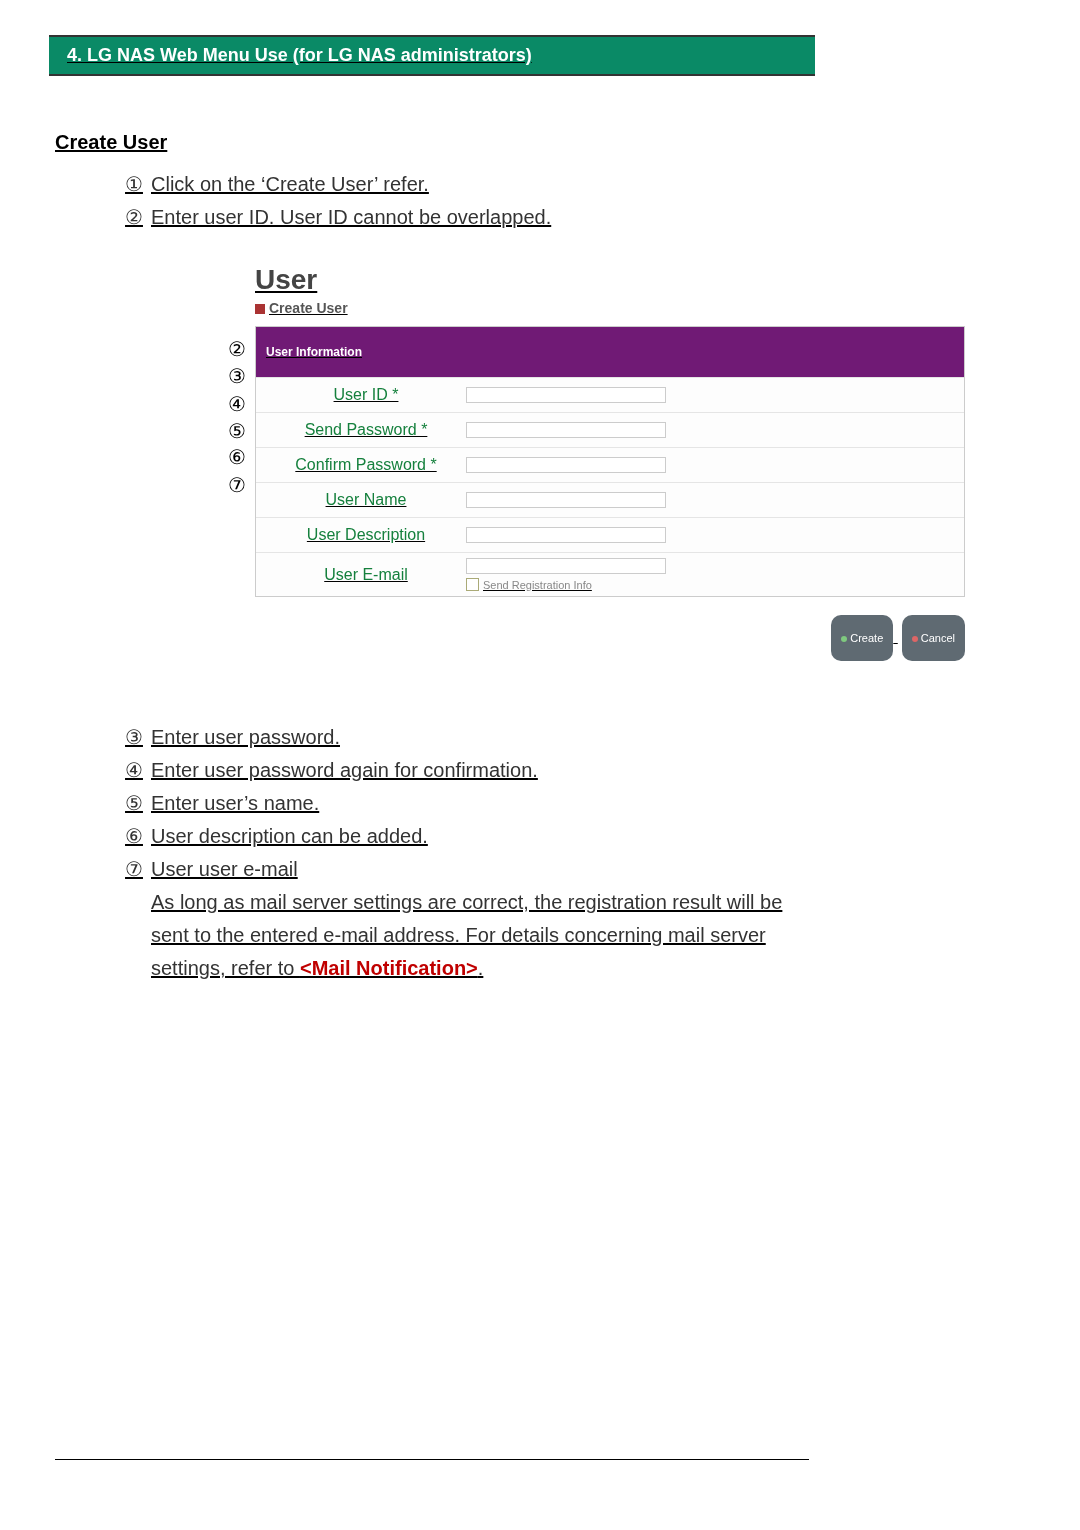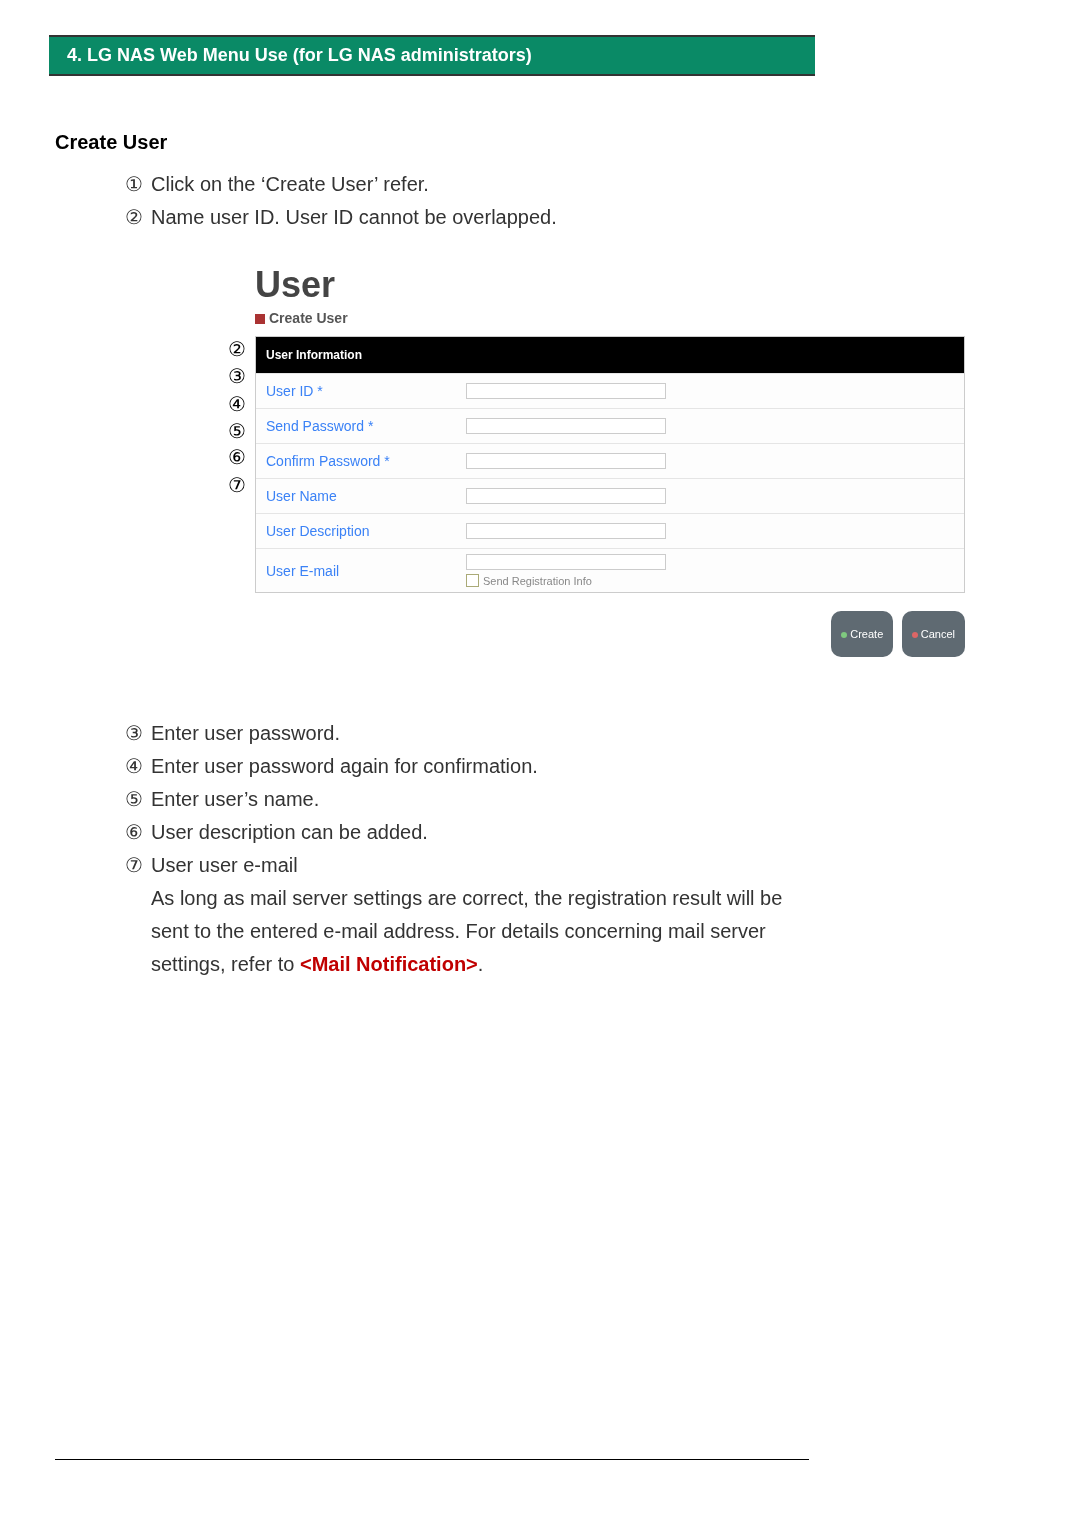--- a/index.html
+++ b/index.html
@@ -8,20 +8,21 @@
     background: #ffffff;
     font-family: Arial, Helvetica, sans-serif;
     color: #000;
   }
   .page {
     width: 864px;
     height: 1530px;
     position: relative;
     box-sizing: border-box;
     padding: 35px 55px 50px 55px;
+    text-decoration: underline;
   }
   .header-bar {
     background: #0a8a66;
     border-top: 2px solid #333;
     border-bottom: 2px solid #333;
     color: #ffffff;
     font-weight: bold;
     font-size: 18px;
     padding: 8px 18px;
     margin: 0 -6px 55px -6px;
@@ -55,21 +56,21 @@
   .instr-text { flex: 1; }
   .link-ref { color: #c00000; font-weight: bold; }
 
   
   .shot-wrap {
     margin: 20px 0 60px 170px;
     width: 740px;
     position: relative;
   }
   .shot-title {
-    font-size: 36px;
+    font-size: 28px;
     font-weight: bold;
     color: #444;
     margin-bottom: 4px;
     margin-left: 30px;
   }
   .shot-sub {
     font-size: 14px;
     font-weight: bold;
     color: #555;
     margin-bottom: 10px;
@@ -81,37 +82,38 @@
     background: #a33;
     margin-right: 4px;
     vertical-align: middle;
   }
   .panel {
     border: 1px solid #ccc;
     background: #fdfdfd;
     margin-left: 30px;
   }
   .panel-head {
-    background: #000000;
+    background: #701a75;
     color: #fff;
     font-size: 12px;
     font-weight: bold;
-    padding: 11px 10px;
+    padding: 18px 10px;
   }
   .panel-row {
     display: flex;
     align-items: center;
     border-top: 1px solid #e5e5e5;
     padding: 5px 10px;
     min-height: 24px;
   }
   .row-label {
     width: 200px;
-    font-size: 14px;
-    color: #3b82f6;
+    font-size: 16px;
+    color: #15803d;
+    text-align: center;
   }
   .row-right { flex: 1; }
   .inp {
     width: 200px;
     height: 16px;
     border: 1px solid #ccc;
     background: #fff;
     box-sizing: border-box;
   }
   .cb-wrap {
@@ -188,21 +190,21 @@
 
   <div class="section-title">Create User</div>
 
   <ul class="instruction-list">
     <li>
       <span class="num-circle">①</span>
       <span class="instr-text">Click on the ‘Create User’ refer.</span>
     </li>
     <li>
       <span class="num-circle">②</span>
-      <span class="instr-text">Name user ID. User ID cannot be overlapped.</span>
+      <span class="instr-text">Enter user ID. User ID cannot be overlapped.</span>
     </li>
   </ul>
 
   <div class="shot-wrap">
     <span class="callout c2">②</span>
     <span class="callout c3">③</span>
     <span class="callout c4">④</span>
     <span class="callout c5">⑤</span>
     <span class="callout c6">⑥</span>
     <span class="callout c7">⑦</span>

